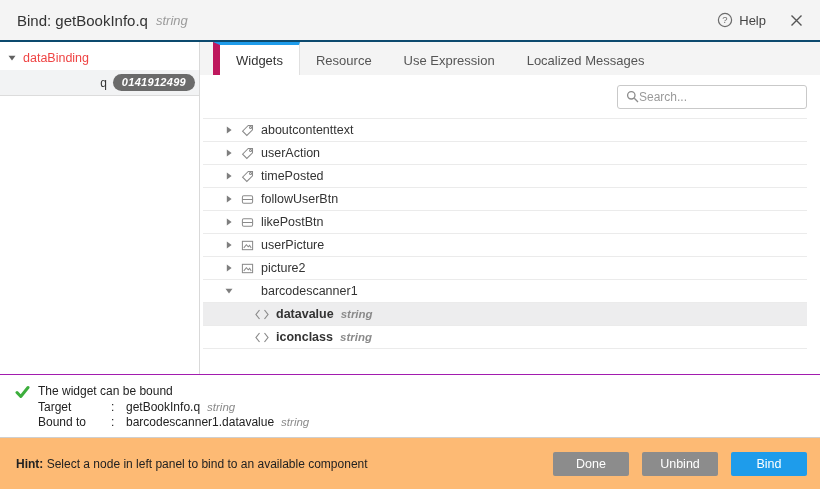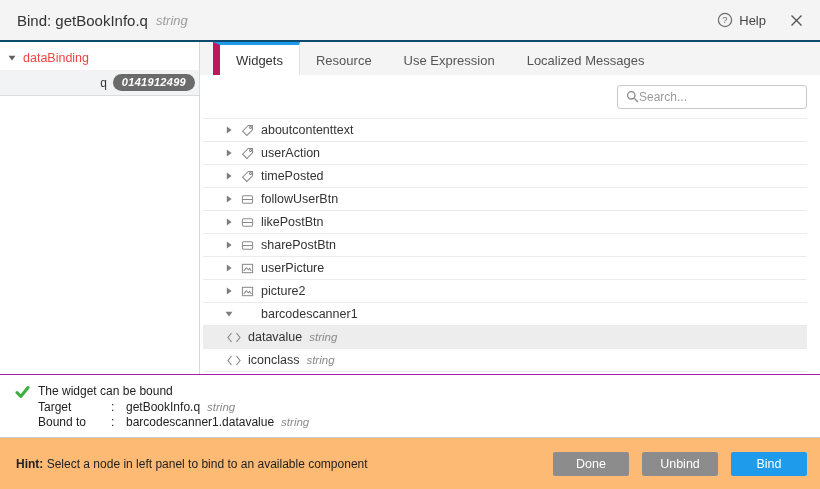--- a/index.html
+++ b/index.html
@@ -50,21 +50,21 @@
                       font-family:"Liberation Sans", sans-serif; background:transparent; }
   .search-box input::placeholder { color:#9a9a9a; }
 
   
   .widget-list { flex:1; margin:0 13px 0 3px; border-top:1px solid #ebebeb; overflow:hidden; }
   .w-row { height:23px; display:flex; align-items:center; padding-left:22px;
            border-bottom:1px solid #ebebeb; font-size:12.5px; color:#333; cursor:pointer; }
   .w-row .tri { width:8px; display:flex; justify-content:center; flex:0 0 8px; }
   .w-row .type-ico { margin-left:8px; width:13px; flex:0 0 13px; display:flex; align-items:center; }
   .w-row .lbl { margin-left:7px; }
-  .w-row.child { padding-left:24px; }
+  .w-row.child { padding-left:52px;font-weight:bold; }
   .w-row.child .type-ico { margin-left:0; width:14px; flex:0 0 14px; }
   .w-row.selected { background:#ededee; }
   .type-tag { font-style:italic; color:#8a8a8a; font-size:11.5px; margin-left:7px; }
 
   
   .status { flex:0 0 63px; height:63px; border-top:1px solid #a21caf; background:#fff;
             display:flex; padding:9px 18px 0 15px; gap:8px; }
   .status-lines { font-size:12px; color:#222; line-height:15.5px; }
   .s-label { display:inline-block; width:73px; }
   .s-colon { display:inline-block; width:15px; }
@@ -215,34 +215,20 @@
             </span>
           <span class="type-ico">
               <svg width="13" height="13" viewBox="0 0 14 14" fill="none" stroke="#8a8a8a" stroke-width="1.1">
                 <rect x="1.5" y="3" width="11" height="8" rx="1.5"></rect>
                 <path d="M1.5 7 H12.5"></path>
               </svg>
             </span>
           <span class="lbl">likePostBtn</span>
         </div>
 
-        <div class="w-row">
-          <span class="tri">
-              <svg width="8" height="8" viewBox="0 0 8 8">
-                <path d="M1.8 0.5 L6.6 4 L1.8 7.5 Z" fill="#7e7e7e"></path>
-              </svg>
-            </span>
-          <span class="type-ico">
-              <svg width="13" height="13" viewBox="0 0 14 14" fill="none" stroke="#8a8a8a" stroke-width="1.1">
-                <rect x="1.5" y="3" width="11" height="8" rx="1.5"></rect>
-                <path d="M1.5 7 H12.5"></path>
-              </svg>
-            </span>
-          <span class="lbl">sharePostBtn</span>
-        </div>
 
         <div class="w-row">
           <span class="tri">
               <svg width="8" height="8" viewBox="0 0 8 8">
                 <path d="M1.8 0.5 L6.6 4 L1.8 7.5 Z" fill="#7e7e7e"></path>
               </svg>
             </span>
           <span class="type-ico">
               <svg width="13" height="13" viewBox="0 0 14 14" fill="none" stroke="#8a8a8a" stroke-width="1.1">
                 <rect x="1.5" y="2.5" width="11" height="9"></rect>

